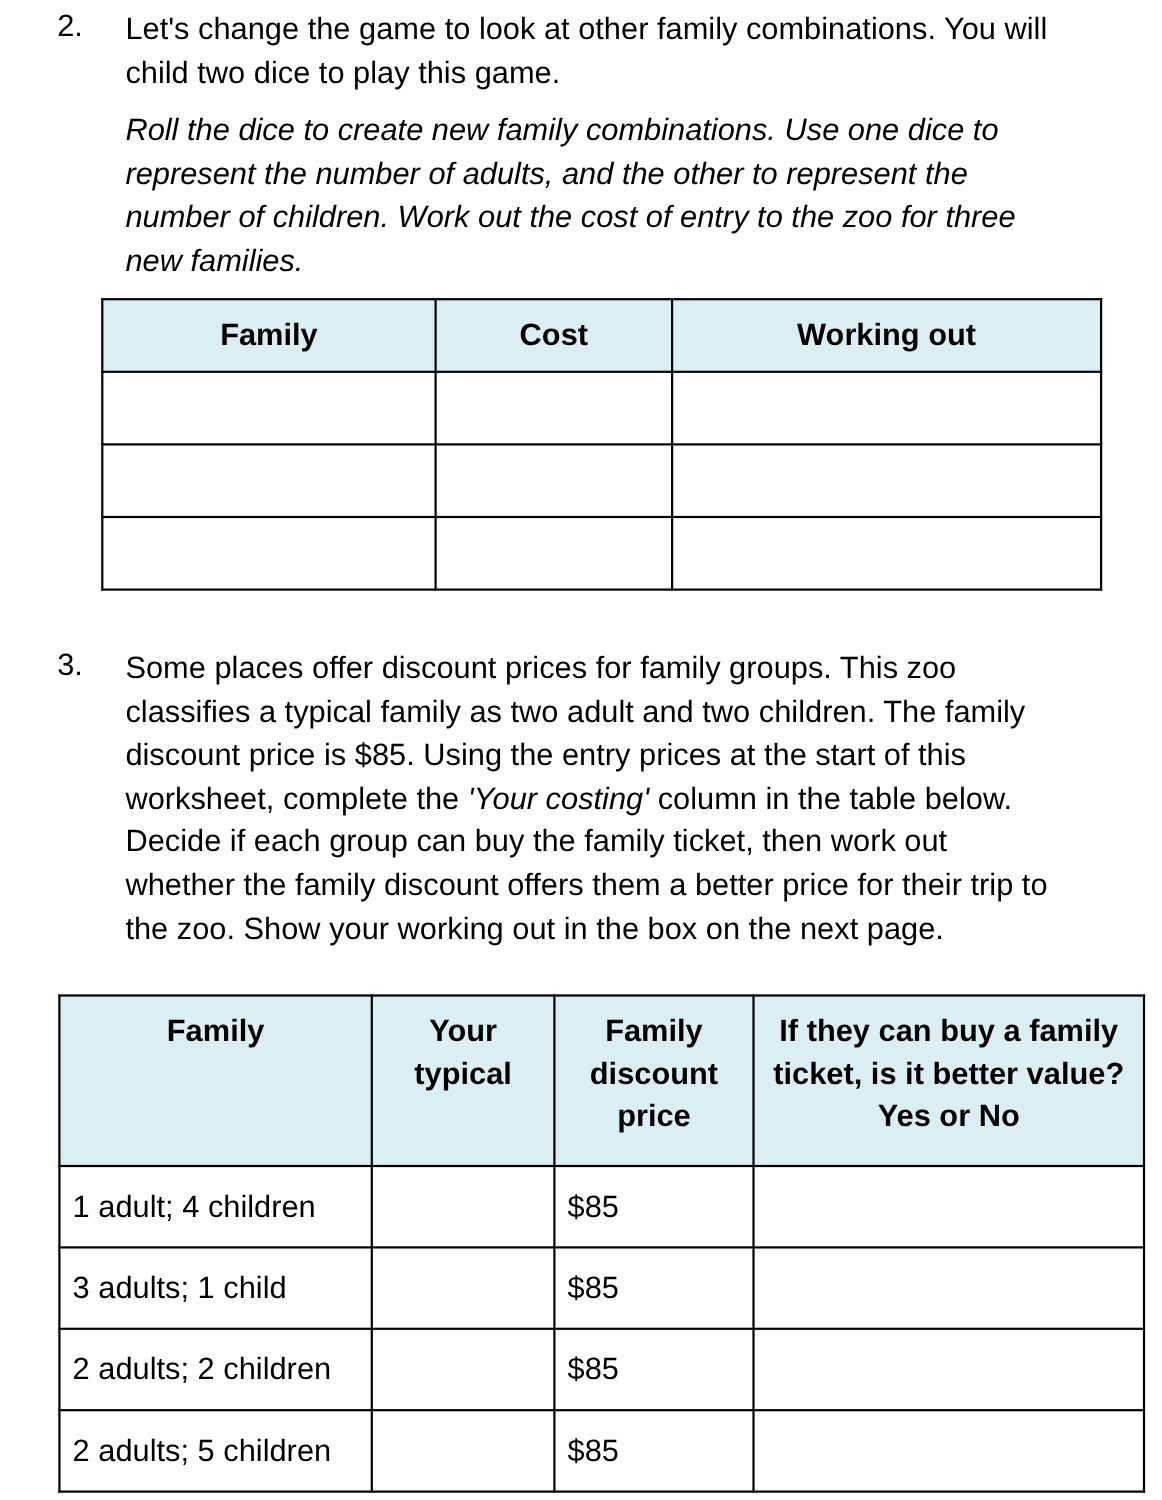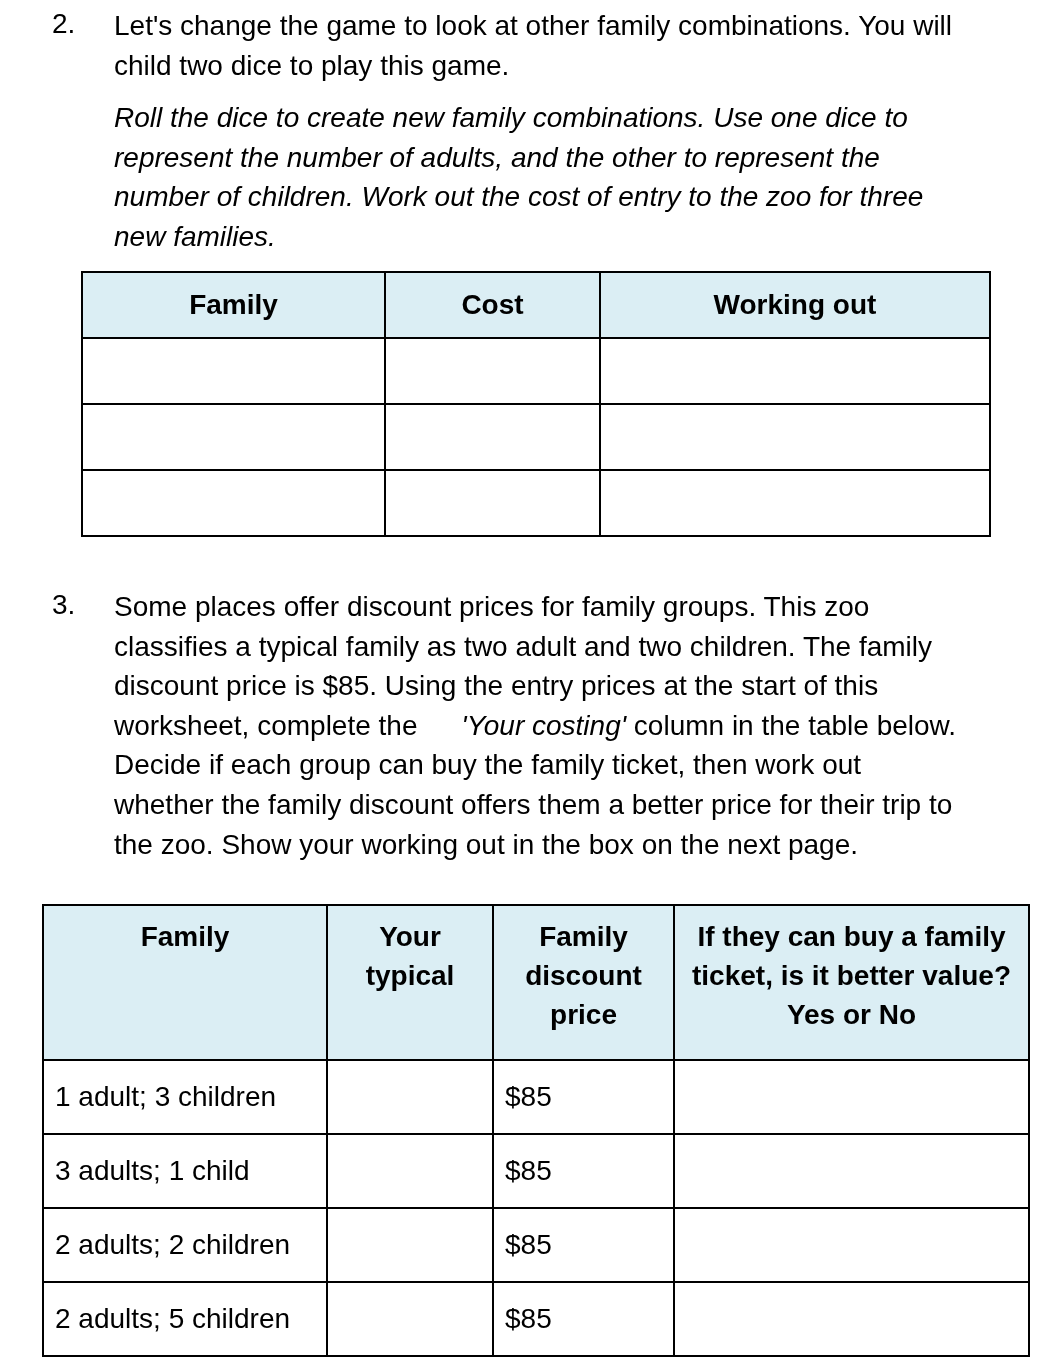--- a/index.html
+++ b/index.html
@@ -1,31 +1,31 @@
 <!DOCTYPE html>
 <html><head>
 <meta charset="utf-8">
 <style>
   html, body { margin:0; padding:0; background:#ffffff; }
   body { width:1056px; height:1364px; position:relative; overflow:hidden;
          font-family:"Liberation Sans", sans-serif; color:#000; font-size:28px; }
   .q { position:absolute; left:0; width:1056px; }
   .qnum { position:absolute; left:52px; top:0; }
   .para { position:absolute; left:114px; width:920px; line-height:39.6px; margin:0; }
-  table { border-collapse:collapse; position:absolute; table-layout:fixed; }
+  table { border-collapse:collapse; position:absolute; table-layout:fixed;margin-left:11px; }
   td, th { border:2px solid #000; padding:0; }
   th { background:#dbeef4; font-weight:bold; vertical-align:top; text-align:center; }
   #t1 { left:81px; top:271px; width:908px; }
   #t1 th { height:64px; line-height:64px; font-size:28px; }
   #t1 td { height:64px; }
   #t2 { left:42px; top:904px; width:986px; }
   #t2 th { height:142px; font-size:28px; line-height:39px; padding-top:11px; }
   #t2 td { height:72px; font-size:28px; text-align:left; padding-left:11px; vertical-align:middle; }
   #t2 td.price { padding-left:11px; }
-  em { font-style:italic;margin-left:36px; }
+  em { font-style:italic; }
 </style>
 </head>
 <body>
 
 <div class="q" style="top:8px;">
   <span class="qnum">2.</span>
   <p class="para" style="top:-2px;">
     <span>Let's change the game to look at other family combinations. You will</span><br>
     <span>child two dice to play this game.</span>
   </p>
@@ -94,21 +94,21 @@
           <div style="width:120px;margin:0 auto;">Your typical</div>
         </th>
     <th>
           <div style="width:140px;margin:0 auto;">Family discount price</div>
         </th>
     <th>
           <div style="width:340px;margin:0 auto;">If they can buy a family ticket, is it better value? Yes or No</div>
         </th>
   </tr>
   <tr>
-    <td>1 adult; 3 children</td>
+    <td>1 adult; 4 children</td>
     <td></td>
     <td class="price">$85</td>
     <td></td>
   </tr>
   <tr>
     <td>3 adults; 1 child</td>
     <td></td>
     <td class="price">$85</td>
     <td></td>
   </tr>

